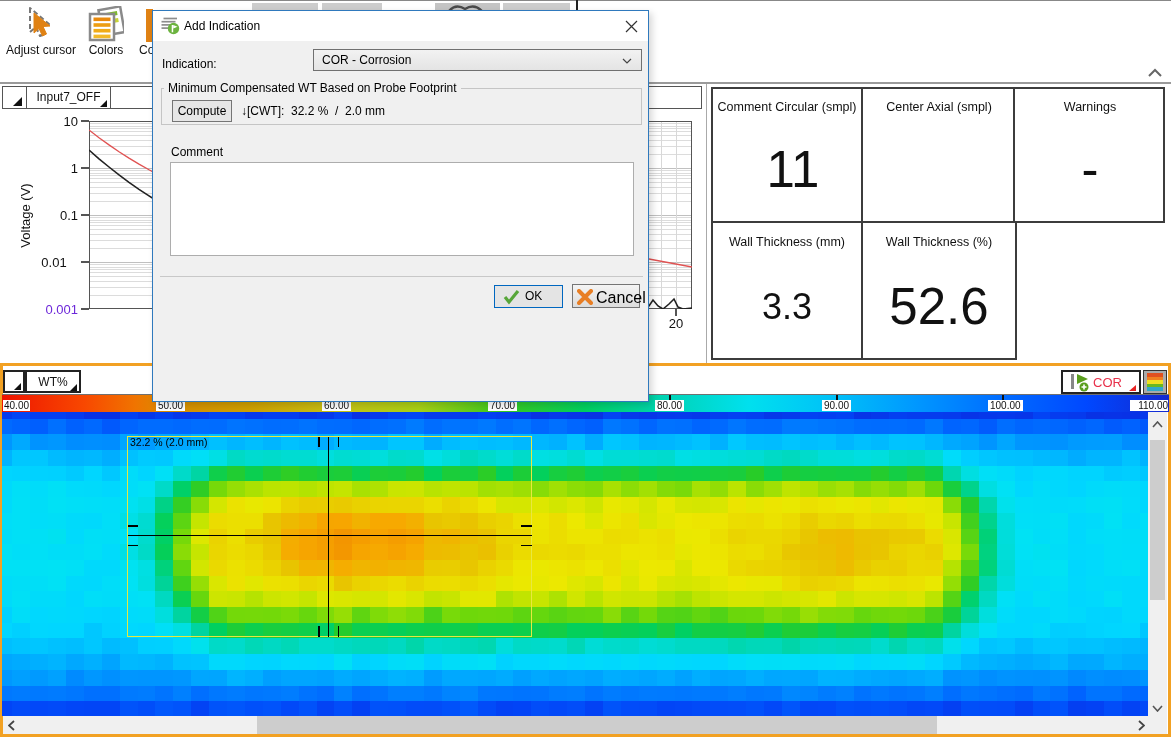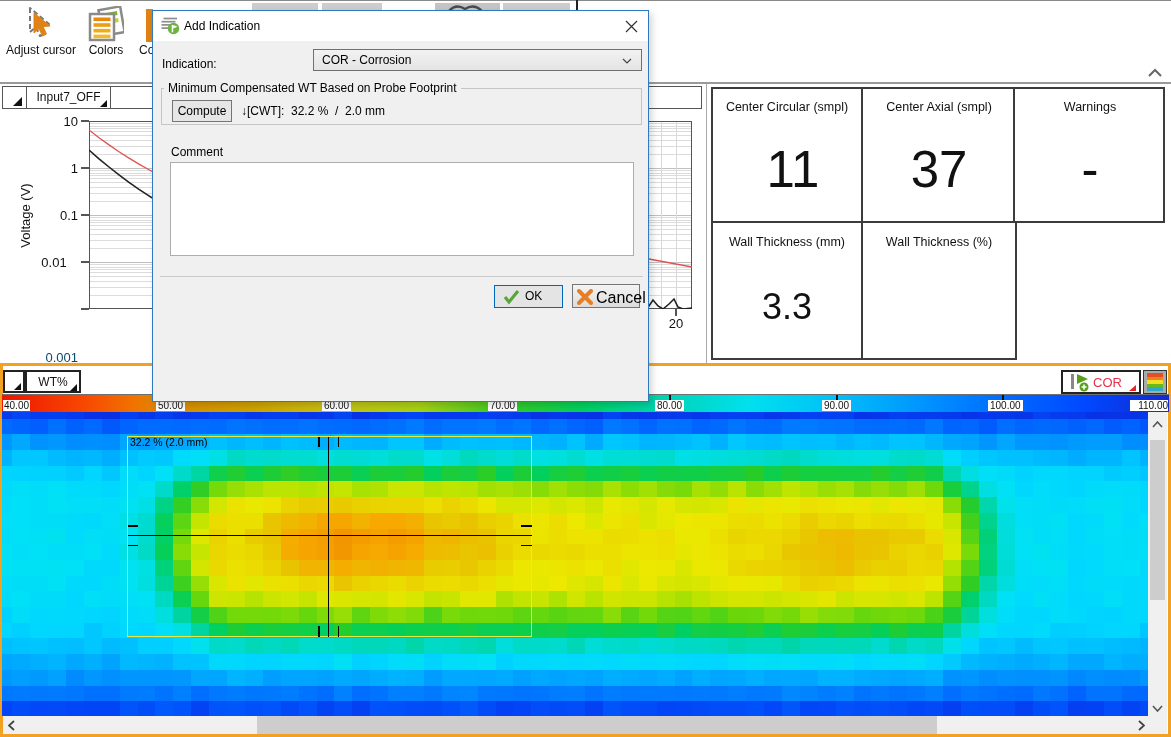--- a/index.html
+++ b/index.html
@@ -95,21 +95,21 @@
     <div class="abs" style="left:90px;top:168px;width:601px;height:1px;background:#c0c0c0;"></div>
     <div class="abs" style="left:90px;top:215px;width:601px;height:1px;background:#c0c0c0;"></div>
     <div class="abs" style="left:90px;top:262px;width:601px;height:1px;background:#c0c0c0;"></div>
     <div class="abs" style="left:660.5px;top:122px;width:1px;height:186px;background:#d8d8d8;"></div>
     <div class="abs" style="left:676px;top:122px;width:1px;height:186px;background:#d8d8d8;"></div>
 
 <div class="abs" style="left:30px;top:114px;width:48px;text-align:right;font-size:13px;color:#111;">10</div>
 <div class="abs" style="left:30px;top:161px;width:48px;text-align:right;font-size:13px;color:#111;">1</div>
 <div class="abs" style="left:30px;top:208px;width:48px;text-align:right;font-size:13px;color:#111;">0.1</div>
 <div class="abs" style="left:30px;top:255px;width:48px;text-align:center;font-size:13px;color:#111;">0.01</div>
-<div class="abs" style="left:30px;top:302px;width:48px;text-align:right;font-size:13px;color:#0c4a6e;margin-top:48px;">0.001</div>
+<div class="abs" style="left:30px;top:302px;width:48px;text-align:right;font-size:13px;color:#6d28d9;">0.001</div>
 <div class="abs" style="left:-65px;top:208px;width:180px;text-align:center;font-size:13px;color:#111;transform:rotate(-90deg);">Voltage (V)</div>
 
 <div class="abs" style="left:81px;top:120px;width:8px;height:2px;background:#555;"></div>
 <div class="abs" style="left:81px;top:167px;width:8px;height:2px;background:#555;"></div>
 <div class="abs" style="left:81px;top:214px;width:8px;height:2px;background:#555;"></div>
 <div class="abs" style="left:81px;top:261px;width:8px;height:2px;background:#555;"></div>
 <div class="abs" style="left:81px;top:308px;width:8px;height:2px;background:#555;"></div>
 
 <div class="abs" style="left:675px;top:309px;width:2px;height:7px;background:#555;"></div>
 <div class="abs" style="left:656px;top:316px;width:40px;text-align:center;font-size:13px;color:#111;">20</div>
@@ -122,29 +122,29 @@
 <div class="abs" style="left:706px;top:84px;width:1px;height:279px;background:#aaa;"></div>
 <div class="abs" style="left:1147px;top:66px;width:16px;height:13px;"><svg width="16" height="13" viewBox="0 0 16 13">
         <path d="M2 9 L8 3 L14 9" fill="none" stroke="#666" stroke-width="2"></path>
       </svg></div>
 
 <div class="abs" style="left:711px;top:87px;width:454px;height:273px;">
   <div class="abs" style="left:0;top:0;width:454px;height:136px;border:2px solid #3c3c3c;"></div>
   <div class="abs" style="left:150px;top:0;width:2px;height:273px;background:#3c3c3c;"></div>
   <div class="abs" style="left:302px;top:0;width:2px;height:136px;background:#3c3c3c;"></div>
   <div class="abs" style="left:0;top:134px;width:306px;height:139px;border:2px solid #3c3c3c;"></div>
-  <div class="abs" style="left:0;top:13px;width:152px;text-align:center;font-size:12.5px;color:#111;">Center Circular (smpl)</div>
+  <div class="abs" style="left:0;top:13px;width:152px;text-align:center;font-size:12.5px;color:#111;">Comment Circular (smpl)</div>
   <div class="abs" style="left:152px;top:13px;width:152px;text-align:center;font-size:12.5px;color:#111;">Center Axial (smpl)</div>
   <div class="abs" style="left:304px;top:13px;width:150px;text-align:center;font-size:12.5px;color:#111;">Warnings</div>
   <div class="abs" style="left:0;top:148px;width:152px;text-align:center;font-size:12.5px;color:#111;">Wall Thickness (mm)</div>
   <div class="abs" style="left:152px;top:148px;width:152px;text-align:center;font-size:12.5px;color:#111;">Wall Thickness (%)</div>
   <div class="abs" style="left:0;top:57px;width:164px;text-align:center;font-size:51px;line-height:51px;color:#111;">11</div>
-  <div class="abs" style="left:152px;top:57px;width:152px;text-align:center;font-size:51px;line-height:51px;color:#111;">37</div>
   <div class="abs" style="left:304px;top:57px;width:150px;text-align:center;font-size:51px;line-height:51px;color:#111;">-</div>
   <div class="abs" style="left:0;top:194px;width:152px;text-align:center;font-size:36px;line-height:51px;color:#111;">3.3</div>
+  <div class="abs" style="left:152px;top:194px;width:152px;text-align:center;font-size:51px;line-height:51px;color:#111;">52.6</div>
 </div>
 
 <div class="abs" style="left:0;top:363px;width:1171px;height:374px;border:3px solid #f2a123;background:#fff;"></div>
 
 <div class="abs" style="left:3px;top:370px;width:22px;height:23px;border:2px solid #222;background:#fff;"></div>
 <svg class="abs" style="left:14px;top:383px;" width="8" height="7" viewBox="0 0 8 7">
       <path d="M0 7 L7 7 L7 0 Z" fill="#111"></path>
     </svg>
 <div class="abs" style="left:25px;top:370px;width:56px;height:23px;border:2px solid #222;background:#fff;font-size:12px;color:#111;text-align:center;line-height:20px;">WT%</div>
 <svg class="abs" style="left:70px;top:384px;" width="8" height="7" viewBox="0 0 8 7">

